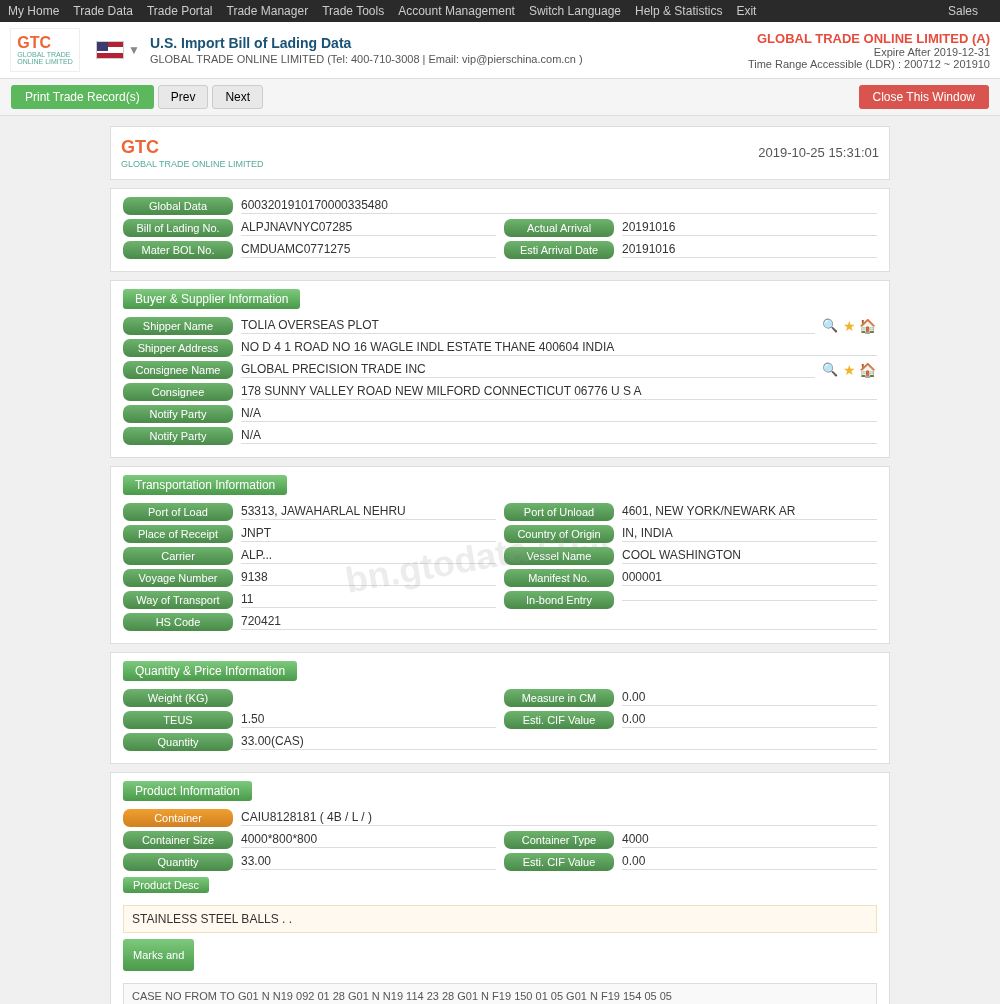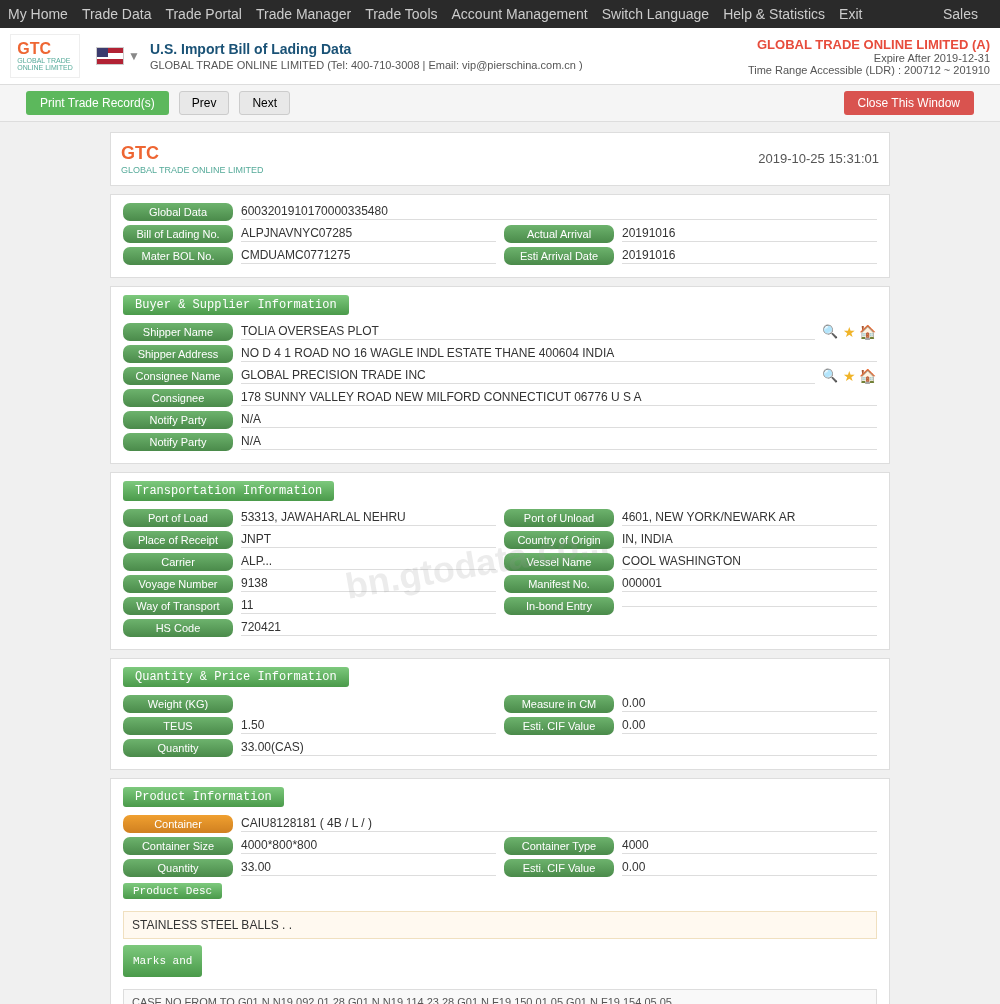--- a/index.html
+++ b/index.html
@@ -1,38 +1,38 @@
 <!DOCTYPE html>
 <html><head>
   <meta charset="utf-8">
   <style>
     * { box-sizing: border-box; margin: 0; padding: 0; }
     body { font-family: Arial, sans-serif; font-size: 12px; background: #f0f0f0; color: #333; }
 
     
-    .top-nav { background: #2a2a2a; color: #ccc; display: flex; align-items: center; padding: 0 8px; height: 28px; font-size: 14px; }
+    .top-nav { background: #2a2a2a; color: #ccc; display: flex; align-items: center; padding: 0 8px; height: 22px; font-size: 12px; }
     .top-nav span { margin-right: 14px; cursor: pointer; }
     .top-nav .spacer { flex: 1; }
 
     
     .header { background: #fff; border-bottom: 1px solid #ddd; display: flex; align-items: center; padding: 6px 10px; }
     .logo-area { display: flex; align-items: center; margin-right: 16px; }
     .logo-box { width: 70px; height: 44px; background: #fff; border: 1px solid #eee; display: flex; align-items: center; justify-content: center; }
     .flag-area { display: flex; align-items: center; margin-right: 10px; }
     .flag { width: 28px; height: 18px; background: linear-gradient(180deg, #b22234 33%, #fff 33%, #fff 66%, #b22234 66%); border: 1px solid #ccc; position: relative; }
     .flag-canton { position: absolute; top: 0; left: 0; width: 11px; height: 9px; background: #3c3b6e; }
     .header-middle { flex: 1; }
     .header-title { font-size: 14px; font-weight: bold; color: #1a5276; }
     .header-subtitle { font-size: 11px; color: #555; margin-top: 2px; }
     .header-right { text-align: right; font-size: 11px; }
     .header-right .company { color: #e74c3c; font-weight: bold; font-size: 13px; }
     .header-right .expire { color: #555; }
 
     
-    .toolbar { background: #f5f5f5; border-bottom: 1px solid #ddd; padding: 6px 26px; display: flex; align-items: center; gap: 10px; }
+    .toolbar { background: #f5f5f5; border-bottom: 1px solid #ddd; padding: 6px 11px; display: flex; align-items: center; gap: 4px; }
     .btn-green { background: #5cb85c; color: #fff; border: none; padding: 5px 14px; border-radius: 3px; cursor: pointer; font-size: 12px; }
     .btn-nav { background: #e8e8e8; border: 1px solid #ccc; padding: 4px 12px; border-radius: 3px; cursor: pointer; font-size: 12px; }
     .btn-red { background: #d9534f; color: #fff; border: none; padding: 5px 14px; border-radius: 3px; cursor: pointer; font-size: 12px; margin-left: auto; }
 
     
     .main-content { padding: 10px; max-width: 800px; margin: 0 auto; }
 
     
     .record-header { background: #fff; border: 1px solid #ddd; padding: 10px; margin-bottom: 8px; display: flex; justify-content: space-between; align-items: center; }
 
@@ -45,21 +45,21 @@
     .field-label { background: linear-gradient(180deg, #6db36d, #4a8a4a); color: #fff; padding: 3px 8px; border-radius: 7px; min-width: 110px; font-size: 11px; text-align: center; margin-right: 8px; flex-shrink: 0; }
     .field-label-orange { background: linear-gradient(180deg, #f0a030, #d08020); }
     .field-value { color: #333; font-size: 12px; border-bottom: 1px solid #ddd; flex: 1; padding-bottom: 1px; }
     .field-actions { display: flex; gap: 4px; margin-left: 8px; }
 
     
     .field-row-2col { display: flex; gap: 8px; margin-bottom: 4px; }
     .field-col { display: flex; align-items: center; flex: 1; }
 
     
-    .section-title { background: linear-gradient(180deg, #7dc97d, #4a9a4a); color: #fff; display: inline-block; padding: 3px 12px; border-radius: 3px; font-size: 12px; margin-bottom: 8px; font-family: Liberation Mono, monospace; }
+    .section-title { background: linear-gradient(180deg, #7dc97d, #4a9a4a); color: #fff; display: inline-block; padding: 3px 12px; border-radius: 3px; font-size: 12px; margin-bottom: 8px; }
 
     
     .icon-star { color: #f0b429; font-size: 14px; cursor: pointer; }
     .icon-house { color: #e08030; font-size: 14px; cursor: pointer; }
     .icon-search { color: #888; font-size: 13px; cursor: pointer; }
 
     
     .product-desc-box { background: #fff9f0; border: 1px solid #f0e0c0; padding: 6px 8px; margin-top: 4px; font-size: 12px; color: #333; }
 
     

